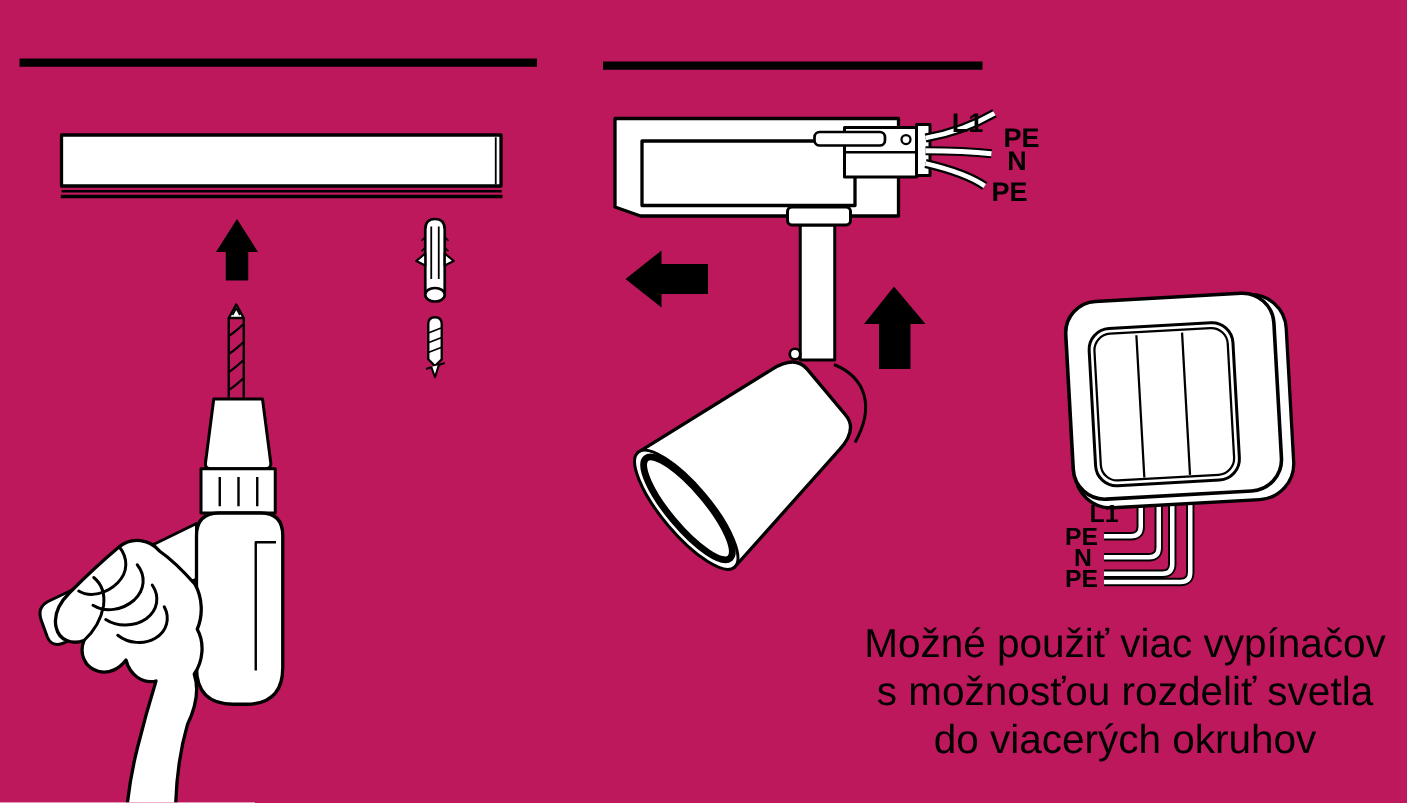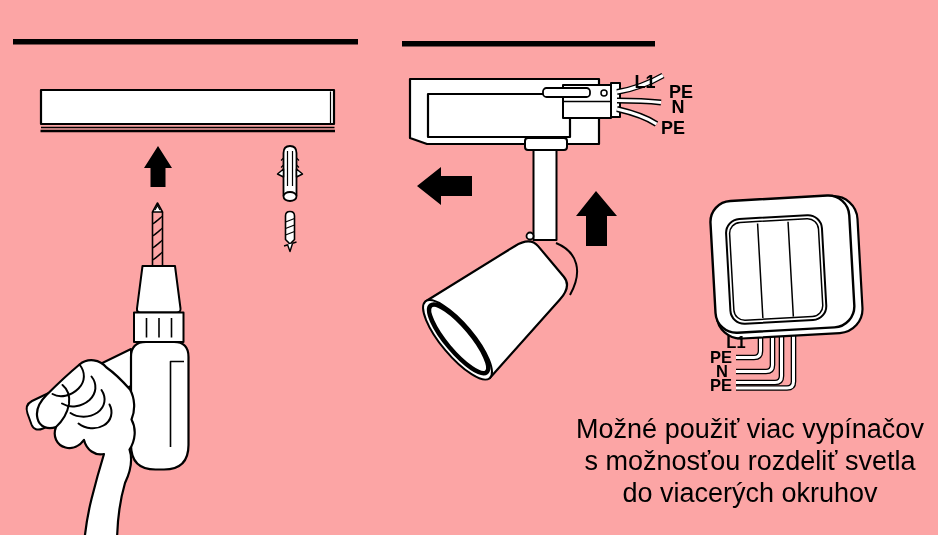--- a/index.html
+++ b/index.html
@@ -1,16 +1,16 @@
 <!DOCTYPE html>
 <html><head>
 <meta charset="utf-8">
 <style>
   html,body{margin:0;padding:0;background:#ffffff;}
-  .page{position:relative;width:938px;height:535px;background:#fca5a5;overflow:hidden;
+  .page{position:relative;width:938px;height:535px;background:#be185d;overflow:hidden;
         font-family:"Liberation Sans",sans-serif;}
   svg{display:block}
   text{fill:#000}
   .wire-label{font-family:"Liberation Sans",sans-serif;font-weight:bold;}
   .caption-line{font-family:"Liberation Sans",sans-serif;font-weight:normal;}
 </style>
 </head>
 <body>
 
 <div class="page">

